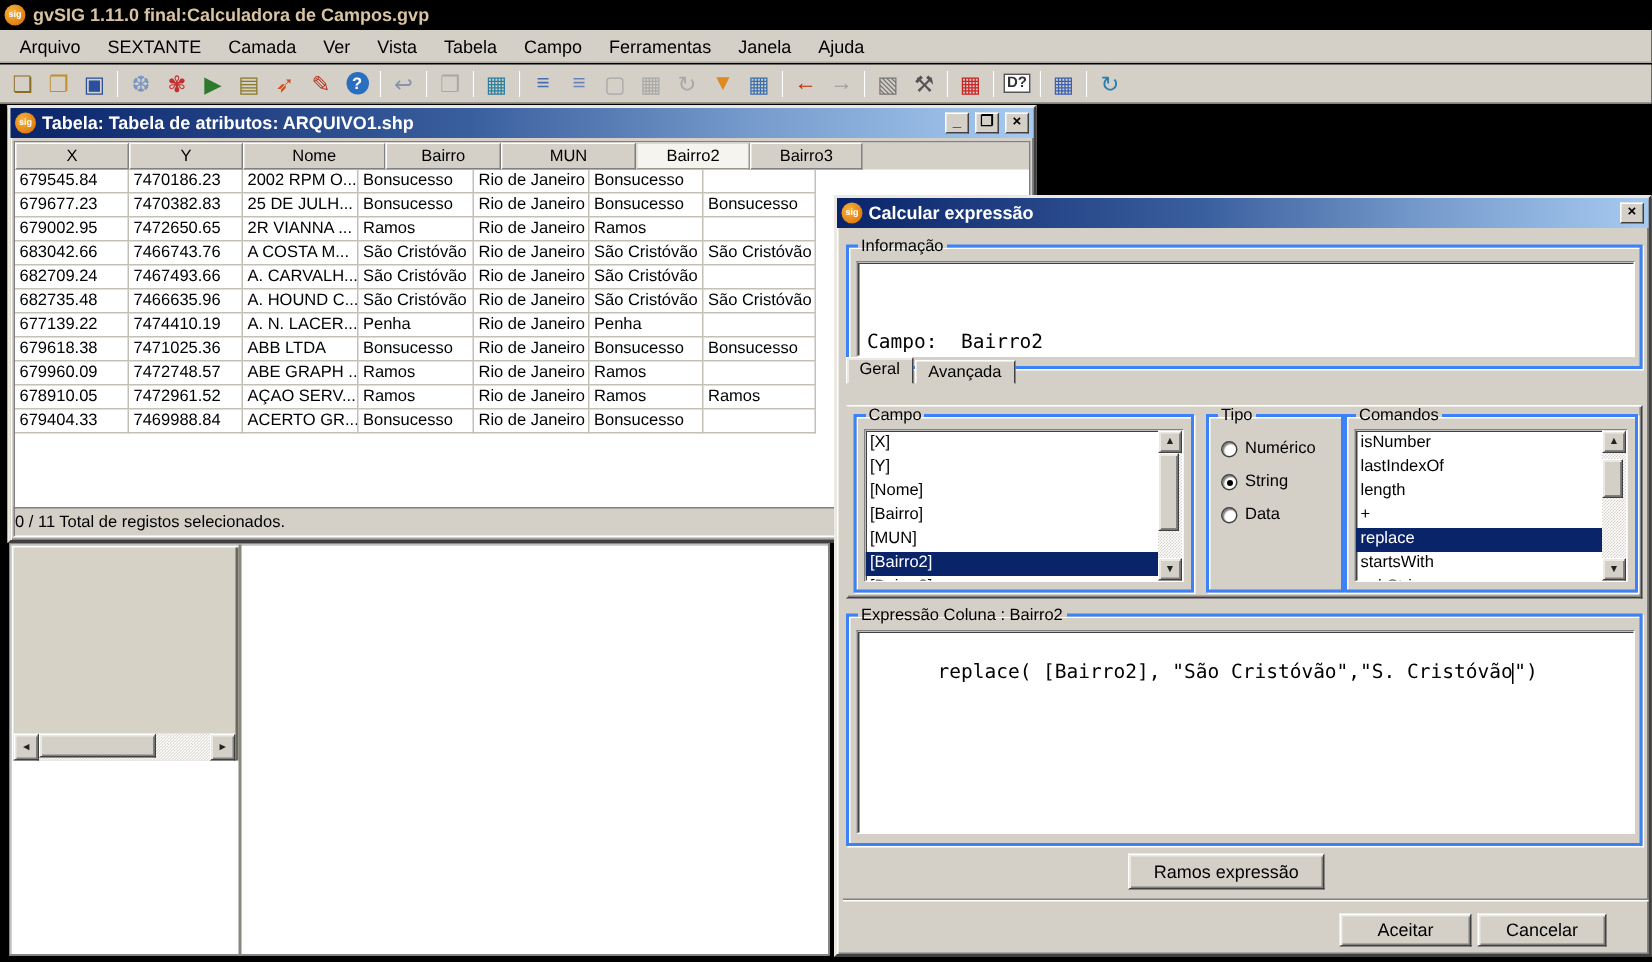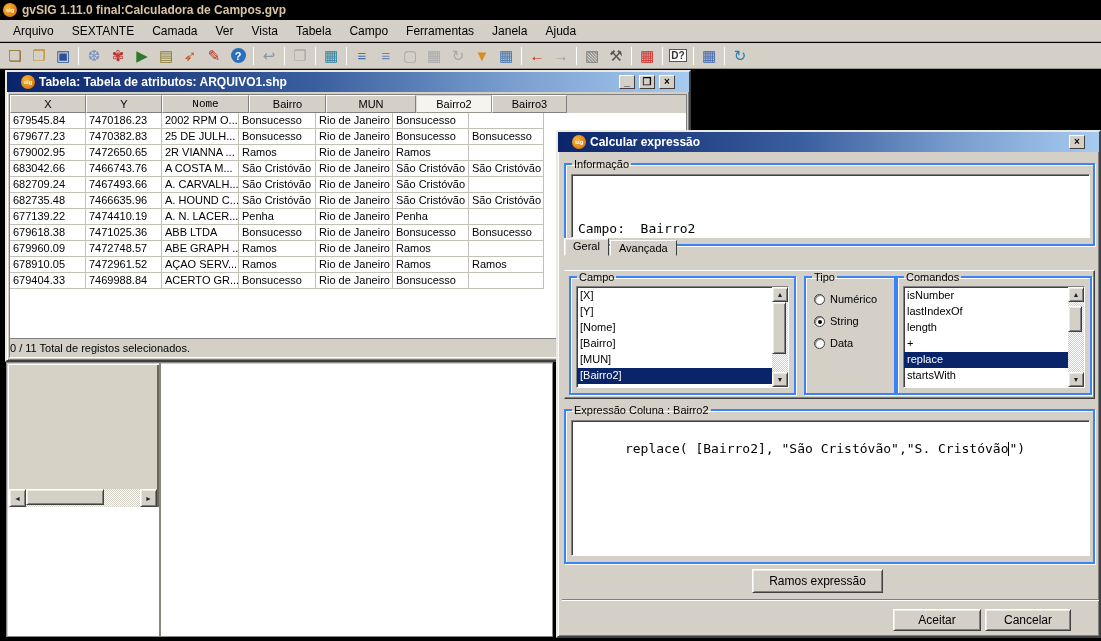--- a/index.html
+++ b/index.html
@@ -29,21 +29,21 @@
     display:inline-flex; align-items:center; justify-content:center;
     font-size:11px; font-weight:bold; }
   .tb-btn .txt-glyph { font-size:10px; font-weight:bold; border:1px solid #555;
     padding:0 1px; background:#fff; }
   .tb-sep { width:1px; height:18px; background:#808080; border-right:1px solid #fff;
     margin:0 3px; }
 
   
   .win { background:#d4d0c8; border:2px solid; border-color:#ece9e2 #404040 #404040 #ece9e2;
     box-shadow: inset 1px 1px 0 #fff, inset -1px -1px 0 #808080; }
-  .titlebar { height:20px; display:flex; align-items:center; gap:4px; padding:0 14px;
+  .titlebar { height:20px; display:flex; align-items:center; gap:4px; padding:0 3px;
     background:linear-gradient(90deg,#0a246a 0%, #3a5f9e 45%, #7ba0d0 75%, #a6caf0 100%); }
   .titlebar .t-text { color:#fff; font-weight:bold; font-size:12px; flex:1 1 auto;
     white-space:nowrap; overflow:hidden; }
   .win-btn { width:16px; height:14px; background:#d4d0c8; border:1px solid;
     border-color:#fff #404040 #404040 #fff; display:inline-flex; align-items:center;
     justify-content:center; font-size:10px; font-weight:bold; line-height:1; flex:0 0 auto; }
   .sunken { border:1px solid; border-color:#808080 #fff #fff #808080;
     box-shadow: inset 1px 1px 0 #404040; background:#fff; }
   .btn { background:#d4d0c8; border:1px solid; border-color:#fff #404040 #404040 #fff;
     box-shadow: inset 1px 1px 0 #ece9e2, inset -1px -1px 0 #808080;
@@ -270,21 +270,21 @@
     <span class="gvsig-logo">sig</span>
     <span class="t-text">Tabela: Tabela de atributos: ARQUIVO1.shp</span>
     <span class="win-btn">_</span>
     <span class="win-btn">❐</span>
     <span class="win-btn">×</span>
   </div>
   <div id="table-viewport">
     <div class="t-headrow" id="table-head">
         <div class="col-h" style="width: 76px;">X</div>
         <div class="col-h" style="width: 76px;">Y</div>
-        <div class="col-h" style="width: 87px; font-family: Liberation Mono, monospace;">Nome</div>
+        <div class="col-h" style="width: 95px;">Nome</div>
         <div class="col-h" style="width: 77px;">Bairro</div>
         <div class="col-h" style="width: 90px;">MUN</div>
         <div class="col-h hl" style="width: 76px;">Bairro2</div>
         <div class="col-h" style="width: 75px;">Bairro3</div>
       </div>
     <div id="table-body">
         <div class="t-row">
           <div class="t-cell" style="width: 76px;">679545.84</div>
           <div class="t-cell" style="width: 76px;">7470186.23</div>
           <div class="t-cell" style="width: 77px;">2002 RPM O...</div>

